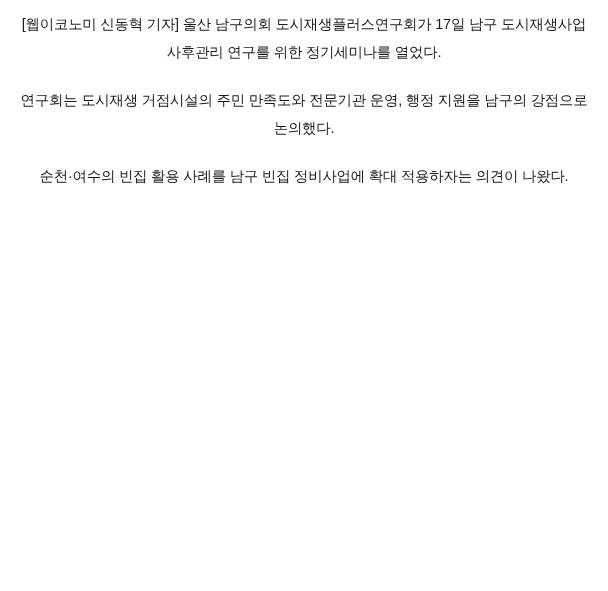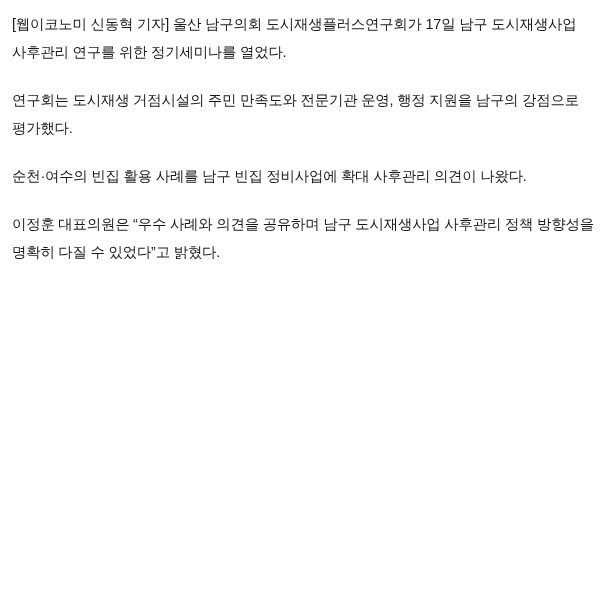--- a/index.html
+++ b/index.html
@@ -19,27 +19,26 @@
     width: 608px;
     padding: 10px 12px 0 12px;
   }
   .para {
     font-size: 14.4px;
     line-height: 28px;
     letter-spacing: -0.2px;
     margin: 0 0 20px 0;
     word-break: keep-all;
     color: #1a1a1a;
-    text-align: left;
+    text-align: center;
   }
   .para:last-child {
     margin-bottom: 0;
   }
 </style>
 </head>
 <body>
 
 <div class="article">
   <p class="para">[웹이코노미 신동혁 기자] 울산 남구의회 도시재생플러스연구회가 17일 남구 도시재생사업 사후관리 연구를 위한 정기세미나를 열었다.</p>
-  <p class="para">연구회는 도시재생 거점시설의 주민 만족도와 전문기관 운영, 행정 지원을 남구의 강점으로 평가했다.</p>
-  <p class="para">순천·여수의 빈집 활용 사례를 남구 빈집 정비사업에 확대 사후관리 의견이 나왔다.</p>
-  <p class="para">이정훈 대표의원은 “우수 사례와 의견을 공유하며 남구 도시재생사업 사후관리 정책 방향성을 명확히 다질 수 있었다”고 밝혔다.</p>
+  <p class="para">연구회는 도시재생 거점시설의 주민 만족도와 전문기관 운영, 행정 지원을 남구의 강점으로 논의했다.</p>
+  <p class="para">순천·여수의 빈집 활용 사례를 남구 빈집 정비사업에 확대 적용하자는 의견이 나왔다.</p>
 </div>
 
 </body></html>

